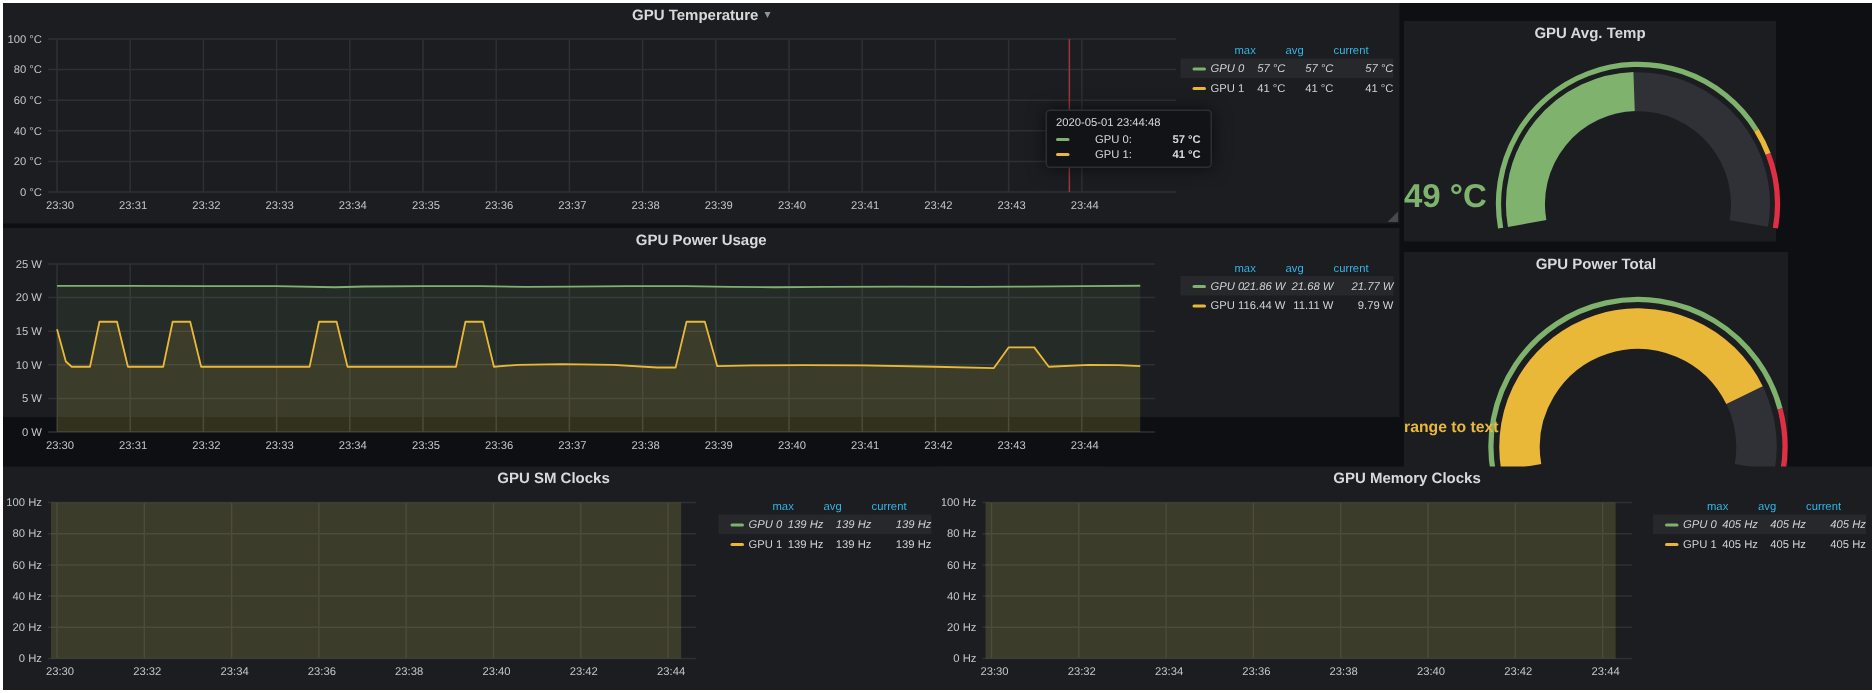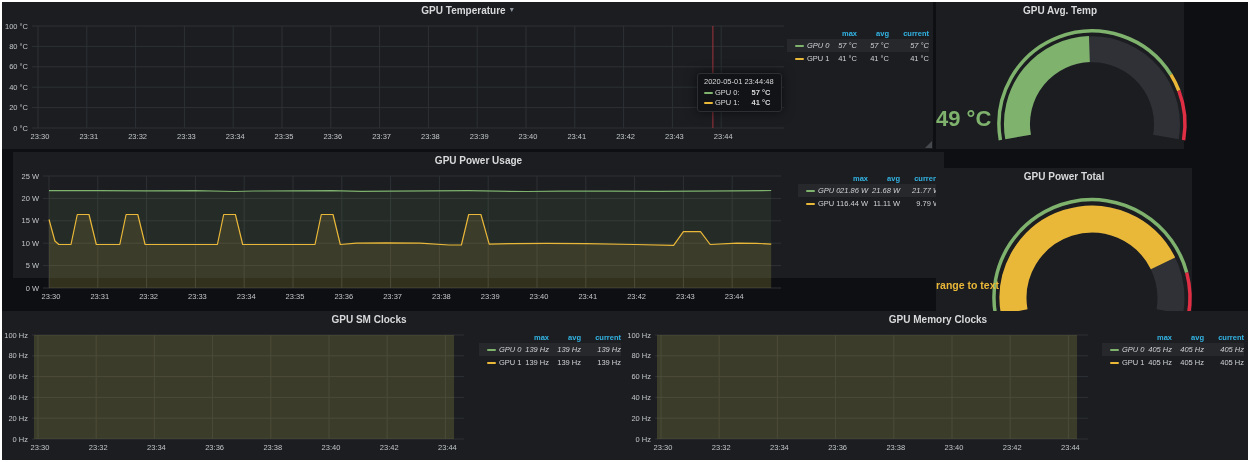--- a/index.html
+++ b/index.html
@@ -1,41 +1,41 @@
 <!DOCTYPE html>
 <html><head>
 <meta charset="utf-8">
 <style>
   html,body{margin:0;padding:0;}
   body{background:#e8e8e8;font-family:"Liberation Sans",sans-serif;}
   .frame{width:1250px;height:462px;background:#ffffff;box-sizing:border-box;padding:2px;position:relative;}
   .dashboard{position:relative;width:1246px;height:458px;background:#0e0f12;overflow:hidden;}
   .panel{position:absolute;background:#1b1d21;box-sizing:border-box;}
   #p-temp{left:0;top:0;width:931px;height:147px;}
-  #p-gauge-temp{left:934px;top:0;width:248px;height:147px;}
-  #p-power{left:11px;top:150px;width:931px;height:126px;}
+  #p-gauge-temp{left:934px;top:12px;width:248px;height:147px;}
+  #p-power{left:0;top:150px;width:931px;height:126px;}
   #p-gauge-power{left:934px;top:150px;width:256px;height:156px;margin-top:16px;}
   #p-sm{left:0;top:309px;width:734px;height:149px;}
   #p-mem{left:626px;top:309px;width:620px;height:149px;}
   .panel-header{position:absolute;top:0;left:0;right:0;height:16px;display:flex;align-items:center;justify-content:center;gap:4px;color:#d8d9da;font-size:10px;font-weight:bold;cursor:pointer;z-index:3;}
   .caret{color:#8e959c;font-size:8px;font-weight:normal;line-height:1;}
   .panel-body{position:absolute;top:16px;left:0;right:0;bottom:0;display:flex;}
   .chart{position:relative;flex:none;}
   svg text{fill:#c3c6c9;font-size:7.5px;font-family:"Liberation Sans",sans-serif;}
   .legend{width:146px;flex:none;box-sizing:border-box;padding:10px 4px 0 0;}
   #p-power .legend, #p-sm .legend, #p-mem .legend{padding-top:5px;}
   .lgrid{display:grid;grid-template-columns:minmax(0,1fr) 34px 32px 40px;align-items:center;}
-  .lhead{color:#33B5E5;font-size:7.5px;font-weight:bold;text-align:right;padding:1px 0;}
+  .lhead{color:#33B5E5;font-size:7.5px;font-weight:normal;padding:1px 0;}
   .lname{display:flex;align-items:center;gap:3px;color:#d0d2d6;font-size:7.5px;padding:2px 0 2px 8px;cursor:pointer;white-space:nowrap;}
   .lval{text-align:right;color:#d0d2d6;font-size:7.5px;padding:2px 0;}
   .lrow-hi{background:rgba(255,255,255,0.05);font-style:italic;}
   .ldash{width:9px;height:2px;border-radius:1px;flex:none;display:inline-block;}
   .tooltip{position:absolute;left:695px;top:55px;background:#121317;border:1px solid #2c2e33;border-radius:3px;padding:3px 7px 4px 6px;font-size:7.5px;color:#d8d9da;box-shadow:0 0 12px rgba(0,0,0,.6);z-index:6;white-space:nowrap;}
   .tt-title{font-weight:normal;margin-bottom:2px;}
-  .tt-row{display:flex;align-items:center;gap:2px;margin-top:1px;}
+  .tt-row{display:flex;align-items:center;gap:17px;margin-top:1px;}
   .tt-value{font-weight:bold;margin-left:10px;}
   .gauge-wrap{position:absolute;top:16px;left:0;right:0;bottom:0;}
   .gauge-value{position:absolute;left:0;right:0;text-align:left;font-weight:bold;z-index:2;}
   #gv-temp{top:88px;font-size:22px;}
   #gv-power{top:95px;font-size:10.5px;}
   .resize-handle{position:absolute;right:1px;bottom:1px;width:0;height:0;border-left:7px solid transparent;border-bottom:7px solid #46494e;z-index:4;cursor:se-resize;}
 </style>
 </head>
 <body>
 

